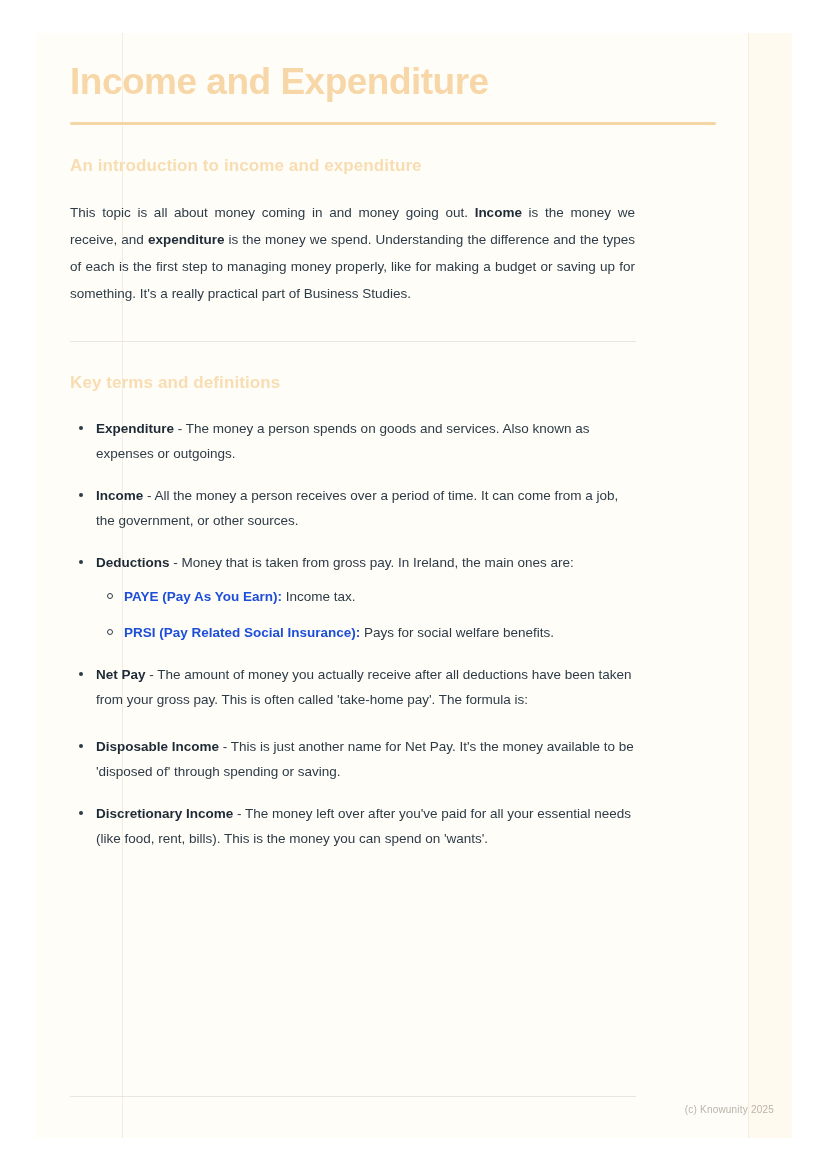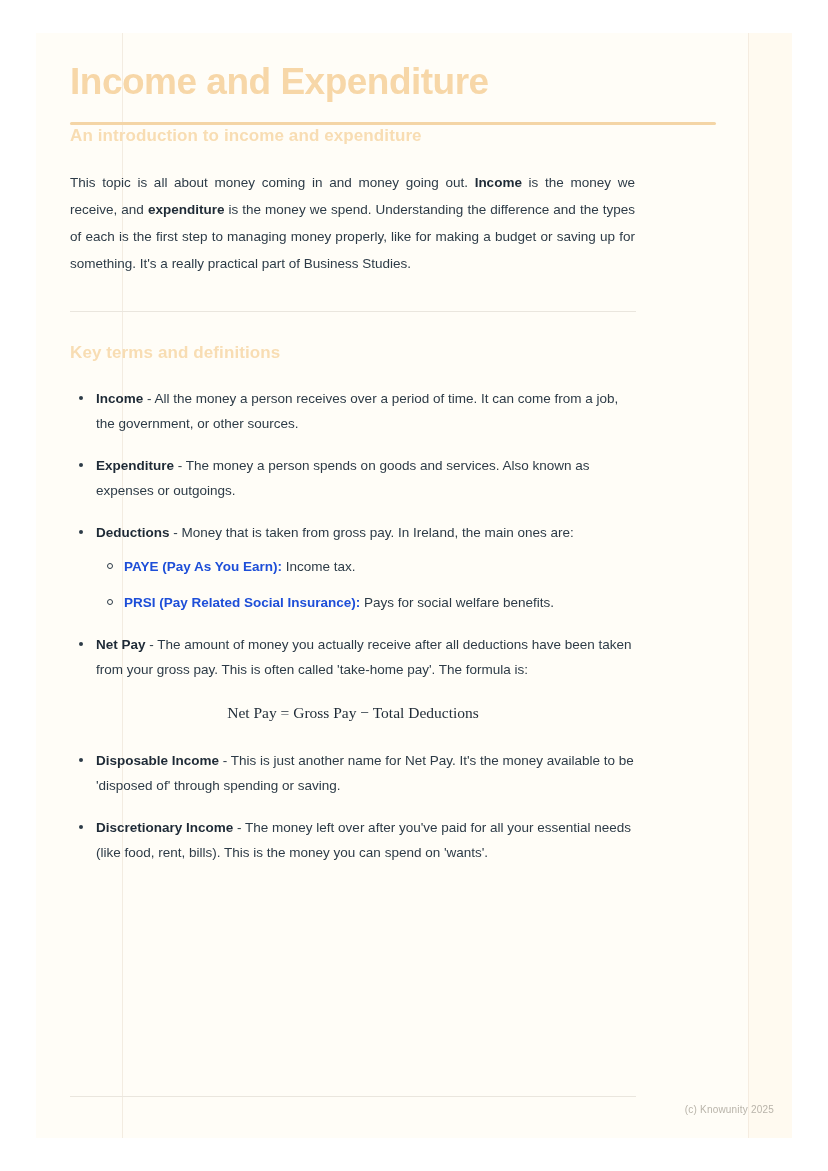--- a/index.html
+++ b/index.html
@@ -82,21 +82,21 @@
 
   h2.section-heading {
     margin: 0;
     font-size: 17px;
     line-height: 22px;
     font-weight: bold;
     color: #f8ddb3;
     letter-spacing: 0.1px;
   }
 
-  .intro-block { }
+  .intro-block { margin-top: 30px; }
   .body-text {
     margin: 0;
     font-size: 13.5px;
     line-height: 27px;
     color: #2d3b47;
     text-align: justify;
     width: 565px;
   }
   .body-text b { font-weight: bold; color: #1e2a36; }
 
@@ -210,46 +210,45 @@
     </div>
 
     <div class="divider"></div>
 
     <div class="terms-heading">
       <h2 class="section-heading">Key terms and definitions</h2>
 
       <ul class="terms">
 
         <li>
+          <span class="term-name">Expenditure</span><span class="term-body"> - The money a person spends on goods and services. Also known as expenses or outgoings.</span>
+        </li>
+
+        <li>
           <span class="term-name">Income</span><span class="term-body"> - All the money a person receives over a period of time. It can come from a job, the government, or other sources.</span>
-        </li>
-
-        <li>
-          <span class="term-name">Expenditure</span><span class="term-body"> - The money a person spends on goods and services. Also known as expenses or outgoings.</span>
         </li>
 
 
         <li>
           <span class="term-name">Deductions</span><span class="term-body"> - Money that is taken from gross pay. In Ireland, the main ones are:</span>
           <ul class="subterms">
             <li>
               <span class="sub-name">PAYE (Pay As You Earn):</span><span> Income tax.</span>
             </li>
             <li>
               <span class="sub-name">PRSI (Pay Related Social Insurance):</span><span> Pays for social welfare benefits.</span>
             </li>
           </ul>
         </li>
 
         <li>
           <span class="term-name">Net Pay</span><span class="term-body"> - The amount of money you actually receive after all deductions have been taken from your gross pay. This is often called 'take-home pay'. The formula is:</span>
         </li>
       </ul>
 
-      <div class="formula">Net Pay = Gross Pay − Total Deductions</div>
 
       <ul class="terms">
         <li>
           <span class="term-name">Disposable Income</span><span class="term-body"> - This is just another name for Net Pay. It's the money available to be 'disposed of' through spending or saving.</span>
         </li>
         <li>
           <span class="term-name">Discretionary Income</span><span class="term-body"> - The money left over after you've paid for all your essential needs (like food, rent, bills). This is the money you can spend on 'wants'.</span>
         </li>
       </ul>
     </div>

